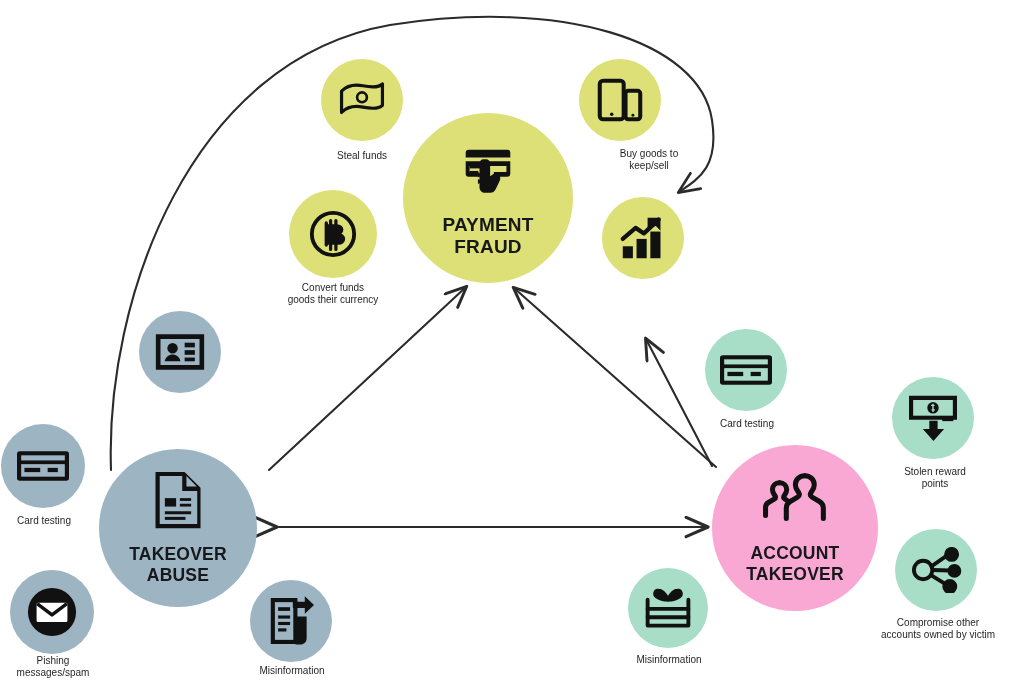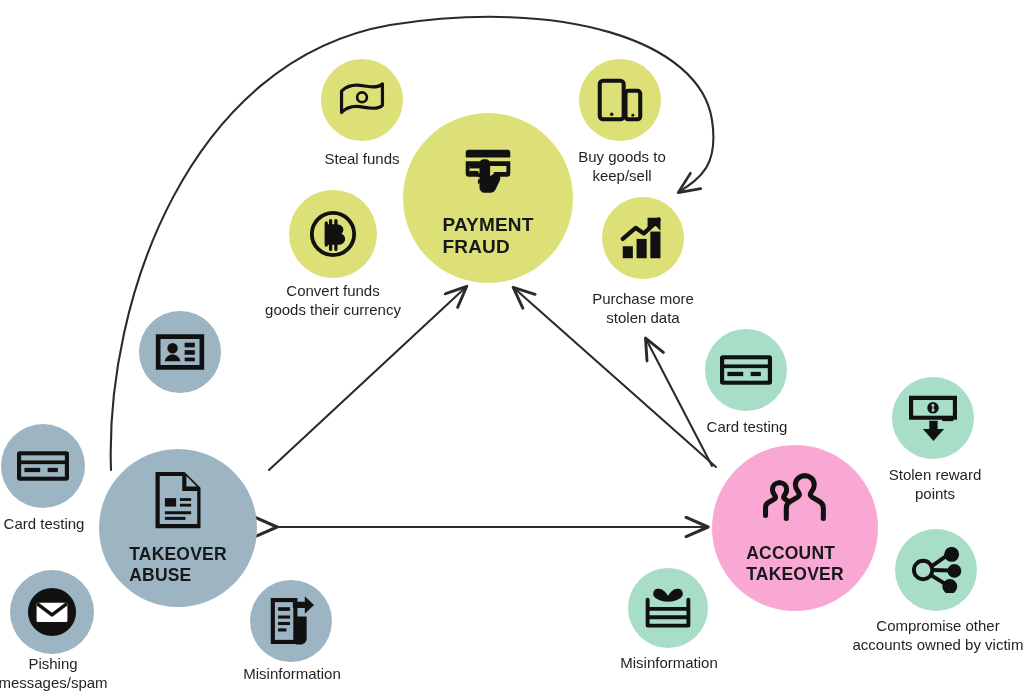--- a/index.html
+++ b/index.html
@@ -30,33 +30,33 @@
     align-items:center;
     justify-content:center;
     border-radius:50%;
     box-sizing:border-box;
   }
   .node.hub{
     box-shadow:none;
   }
   .hub-label{
     font-weight:bold;
-    text-align:left;
+    text-align:center;
     line-height:1.18;
     letter-spacing:.2px;
     color:#16181a;
     white-space:pre-line;
     margin-top:14px;
   }
   .hub-label.big{ font-size:19px; }
   .hub-label.mid{ font-size:17.5px; }
   .caption{
     position:absolute;
     text-align:center;
-    font-size:15px;
+    font-size:10px;
     line-height:1.24;
     color:#231f20;
     white-space:pre-line;
     transform:translateX(-50%);
   }
   .icon-wrap{
     display:flex;
     align-items:center;
     justify-content:center;
     line-height:0;
@@ -164,36 +164,34 @@
   <div class="node sat" id="s-2" style="left: 579px; top: 59px; width: 82px; height: 82px; background: rgb(221, 224, 118);">
     <span class="icon-wrap">
       <svg class="gi" width="48" height="46" viewBox="0 0 52 50" fill="none" stroke="#111" stroke-width="4.4">
         <rect x="4" y="4" width="26" height="42" rx="3.6"></rect>
         <rect x="32" y="15" width="16" height="31" rx="3"></rect>
         <circle cx="17" cy="40.5" r="1.9" fill="#111" stroke="none"></circle>
         <circle cx="40" cy="41.5" r="1.6" fill="#111" stroke="none"></circle>
       </svg>
     </span>
   </div>
-  <div class="caption" style="left: 622px; top: 148px; width: 170px;">Buy goods to
+  <div class="caption" style="left: 649px; top: 148px; width: 170px;">Buy goods to
 keep/sell</div>
 
   <div class="node sat" id="s-3" style="left: 602px; top: 197px; width: 82px; height: 82px; background: rgb(221, 224, 118);">
     <span class="icon-wrap">
       <svg class="gi" width="48" height="46" viewBox="0 0 52 50" fill="#111">
         <rect x="4" y="34" width="11" height="13"></rect>
         <rect x="19" y="26" width="11" height="21"></rect>
         <rect x="34" y="18" width="11" height="29"></rect>
         <path d="M4 26 L18 14 L27 20 L43 5" fill="none" stroke="#111" stroke-width="4.6" stroke-linecap="round" stroke-linejoin="round"></path>
         <path d="M31 3h14v14l-5-5-9 2z"></path>
       </svg>
     </span>
   </div>
-  <div class="caption" style="left: 643px; top: 290px; width: 190px;">Purchase more
-stolen data</div>
 
   <div class="node sat" id="s-4" style="left: 139px; top: 311px; width: 82px; height: 82px; background: rgb(157, 180, 195);">
     <span class="icon-wrap">
       <svg class="gi" width="52" height="40" viewBox="0 0 56 42" fill="#111">
         <path d="M2 2h52v38H2z"></path>
         <rect x="7" y="7" width="42" height="28" fill="#9db4c3"></rect>
         <circle cx="20" cy="17" r="5.6"></circle>
         <path d="M11.5 31c1-5 4.6-7.4 8.5-7.4s7.5 2.4 8.5 7.4z"></path>
         <rect x="33" y="11" width="11" height="5"></rect>
         <rect x="33" y="19" width="11" height="5"></rect>

